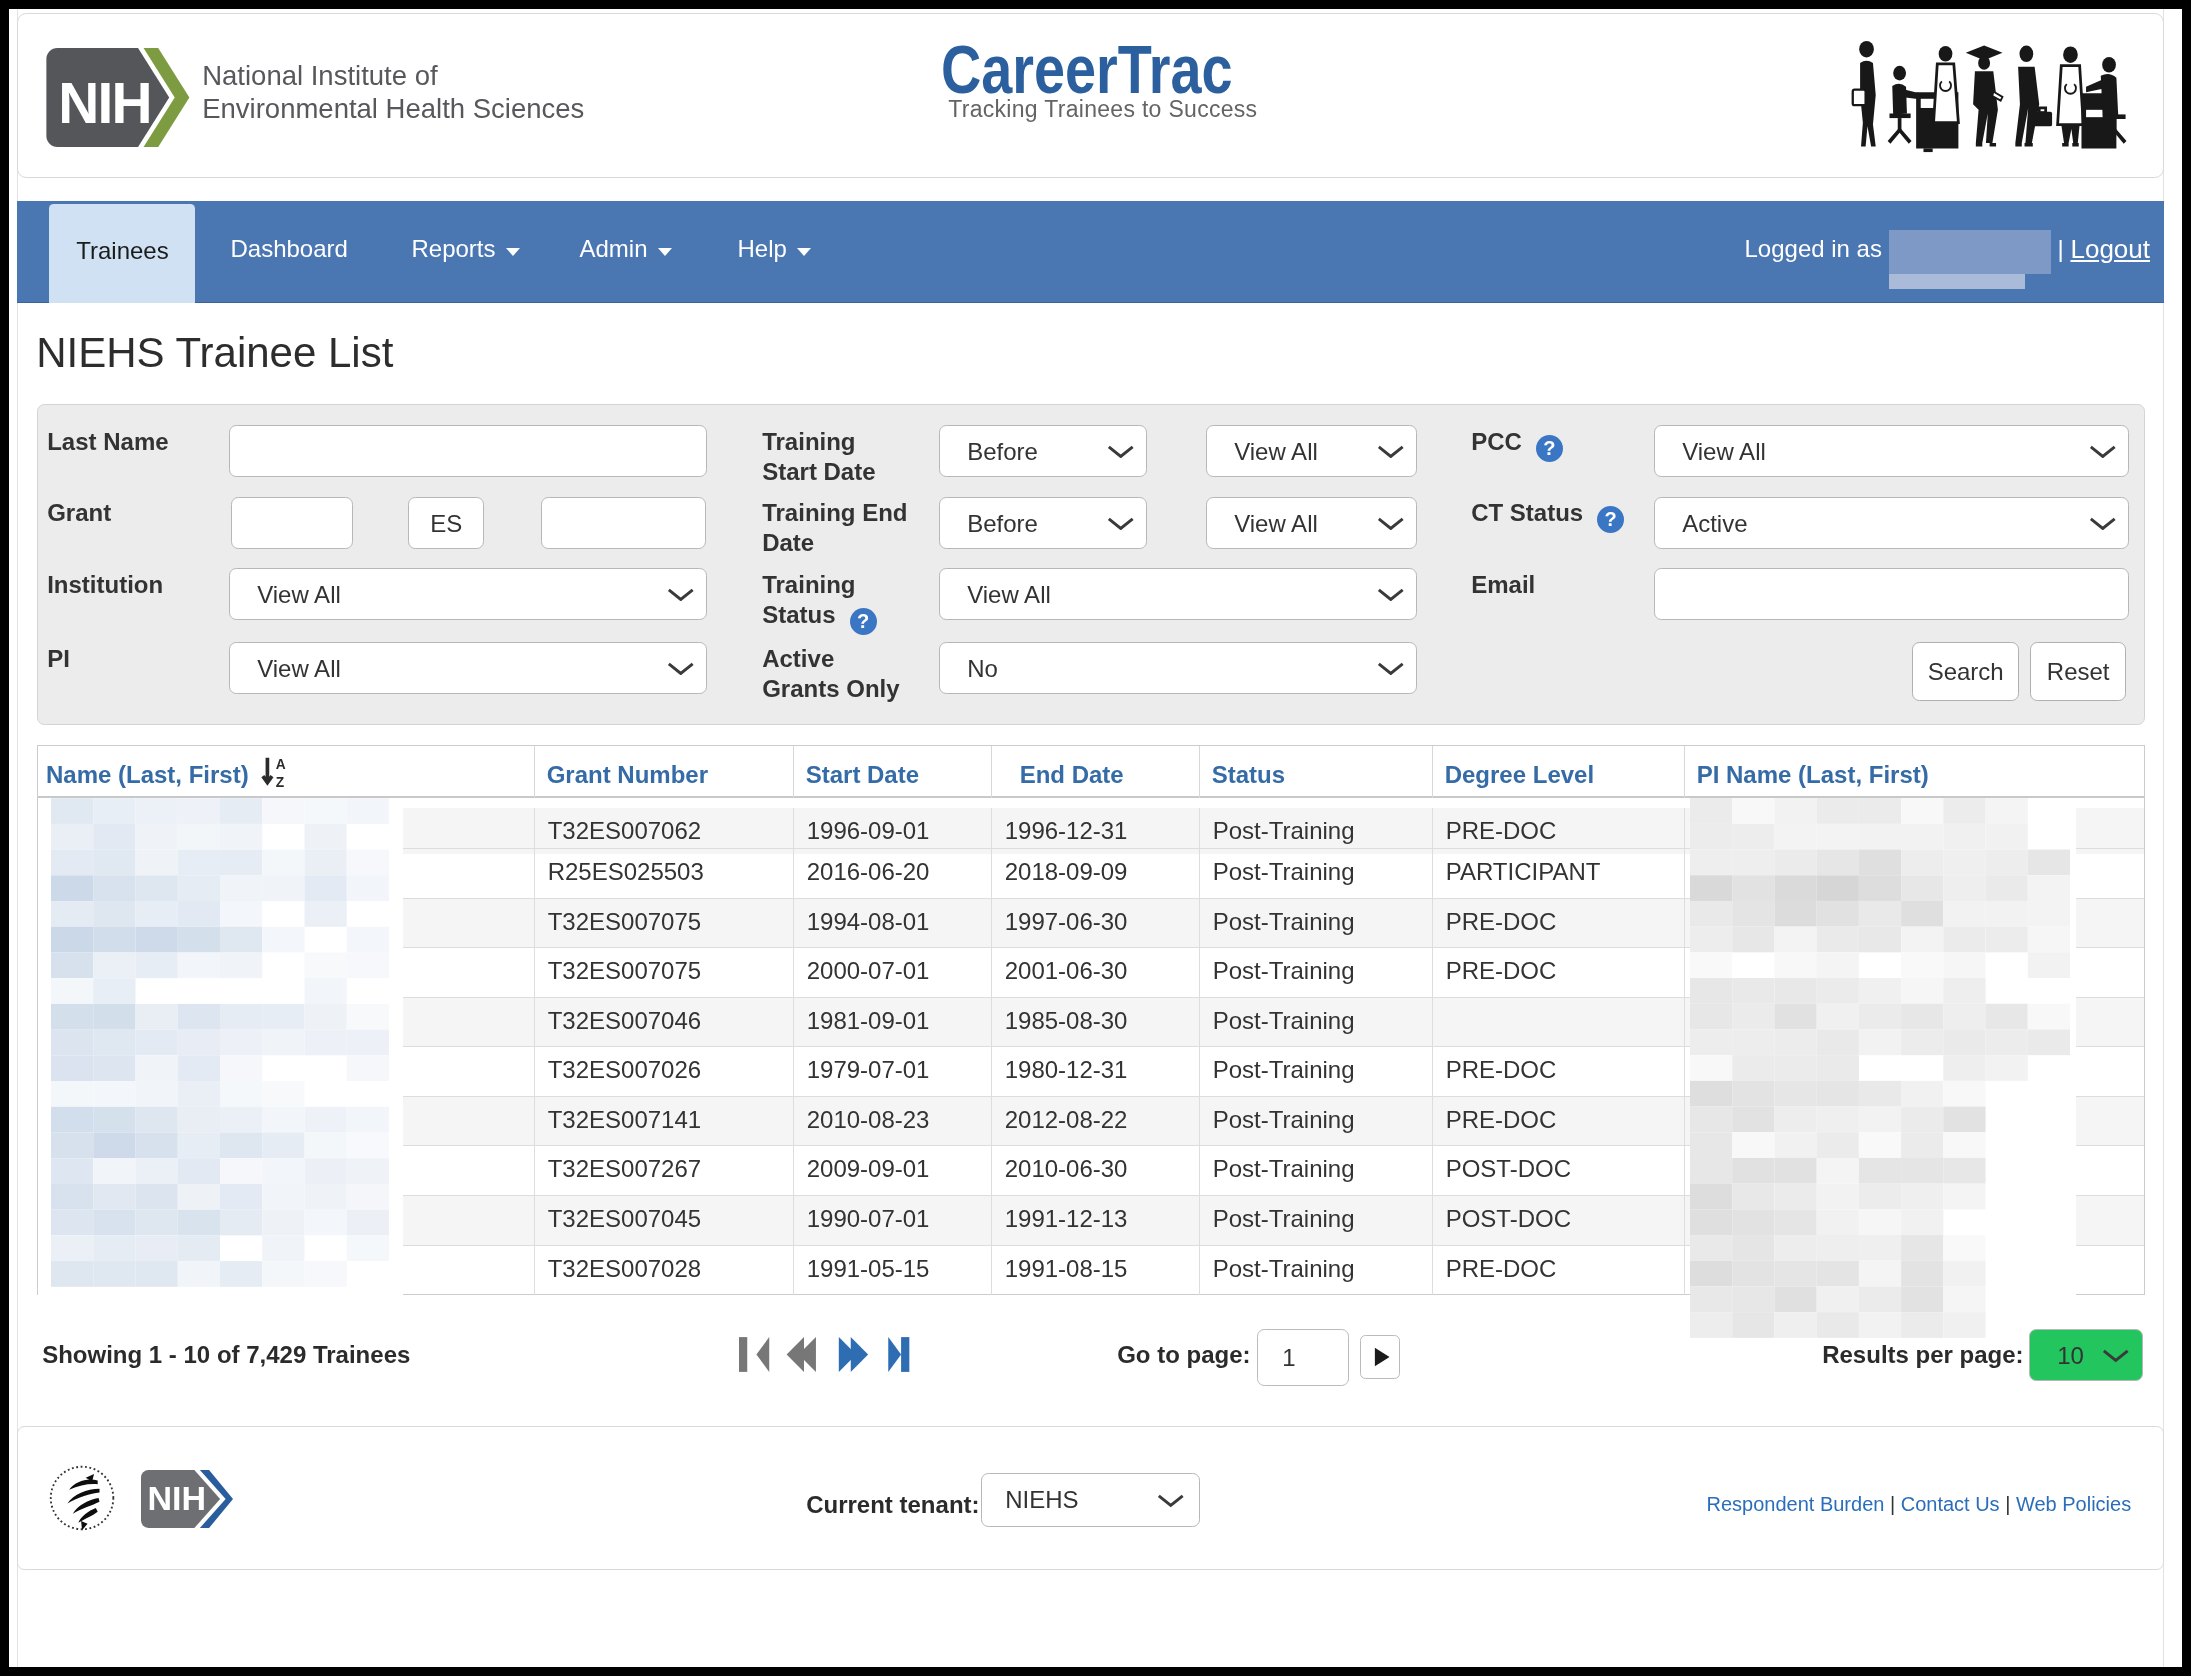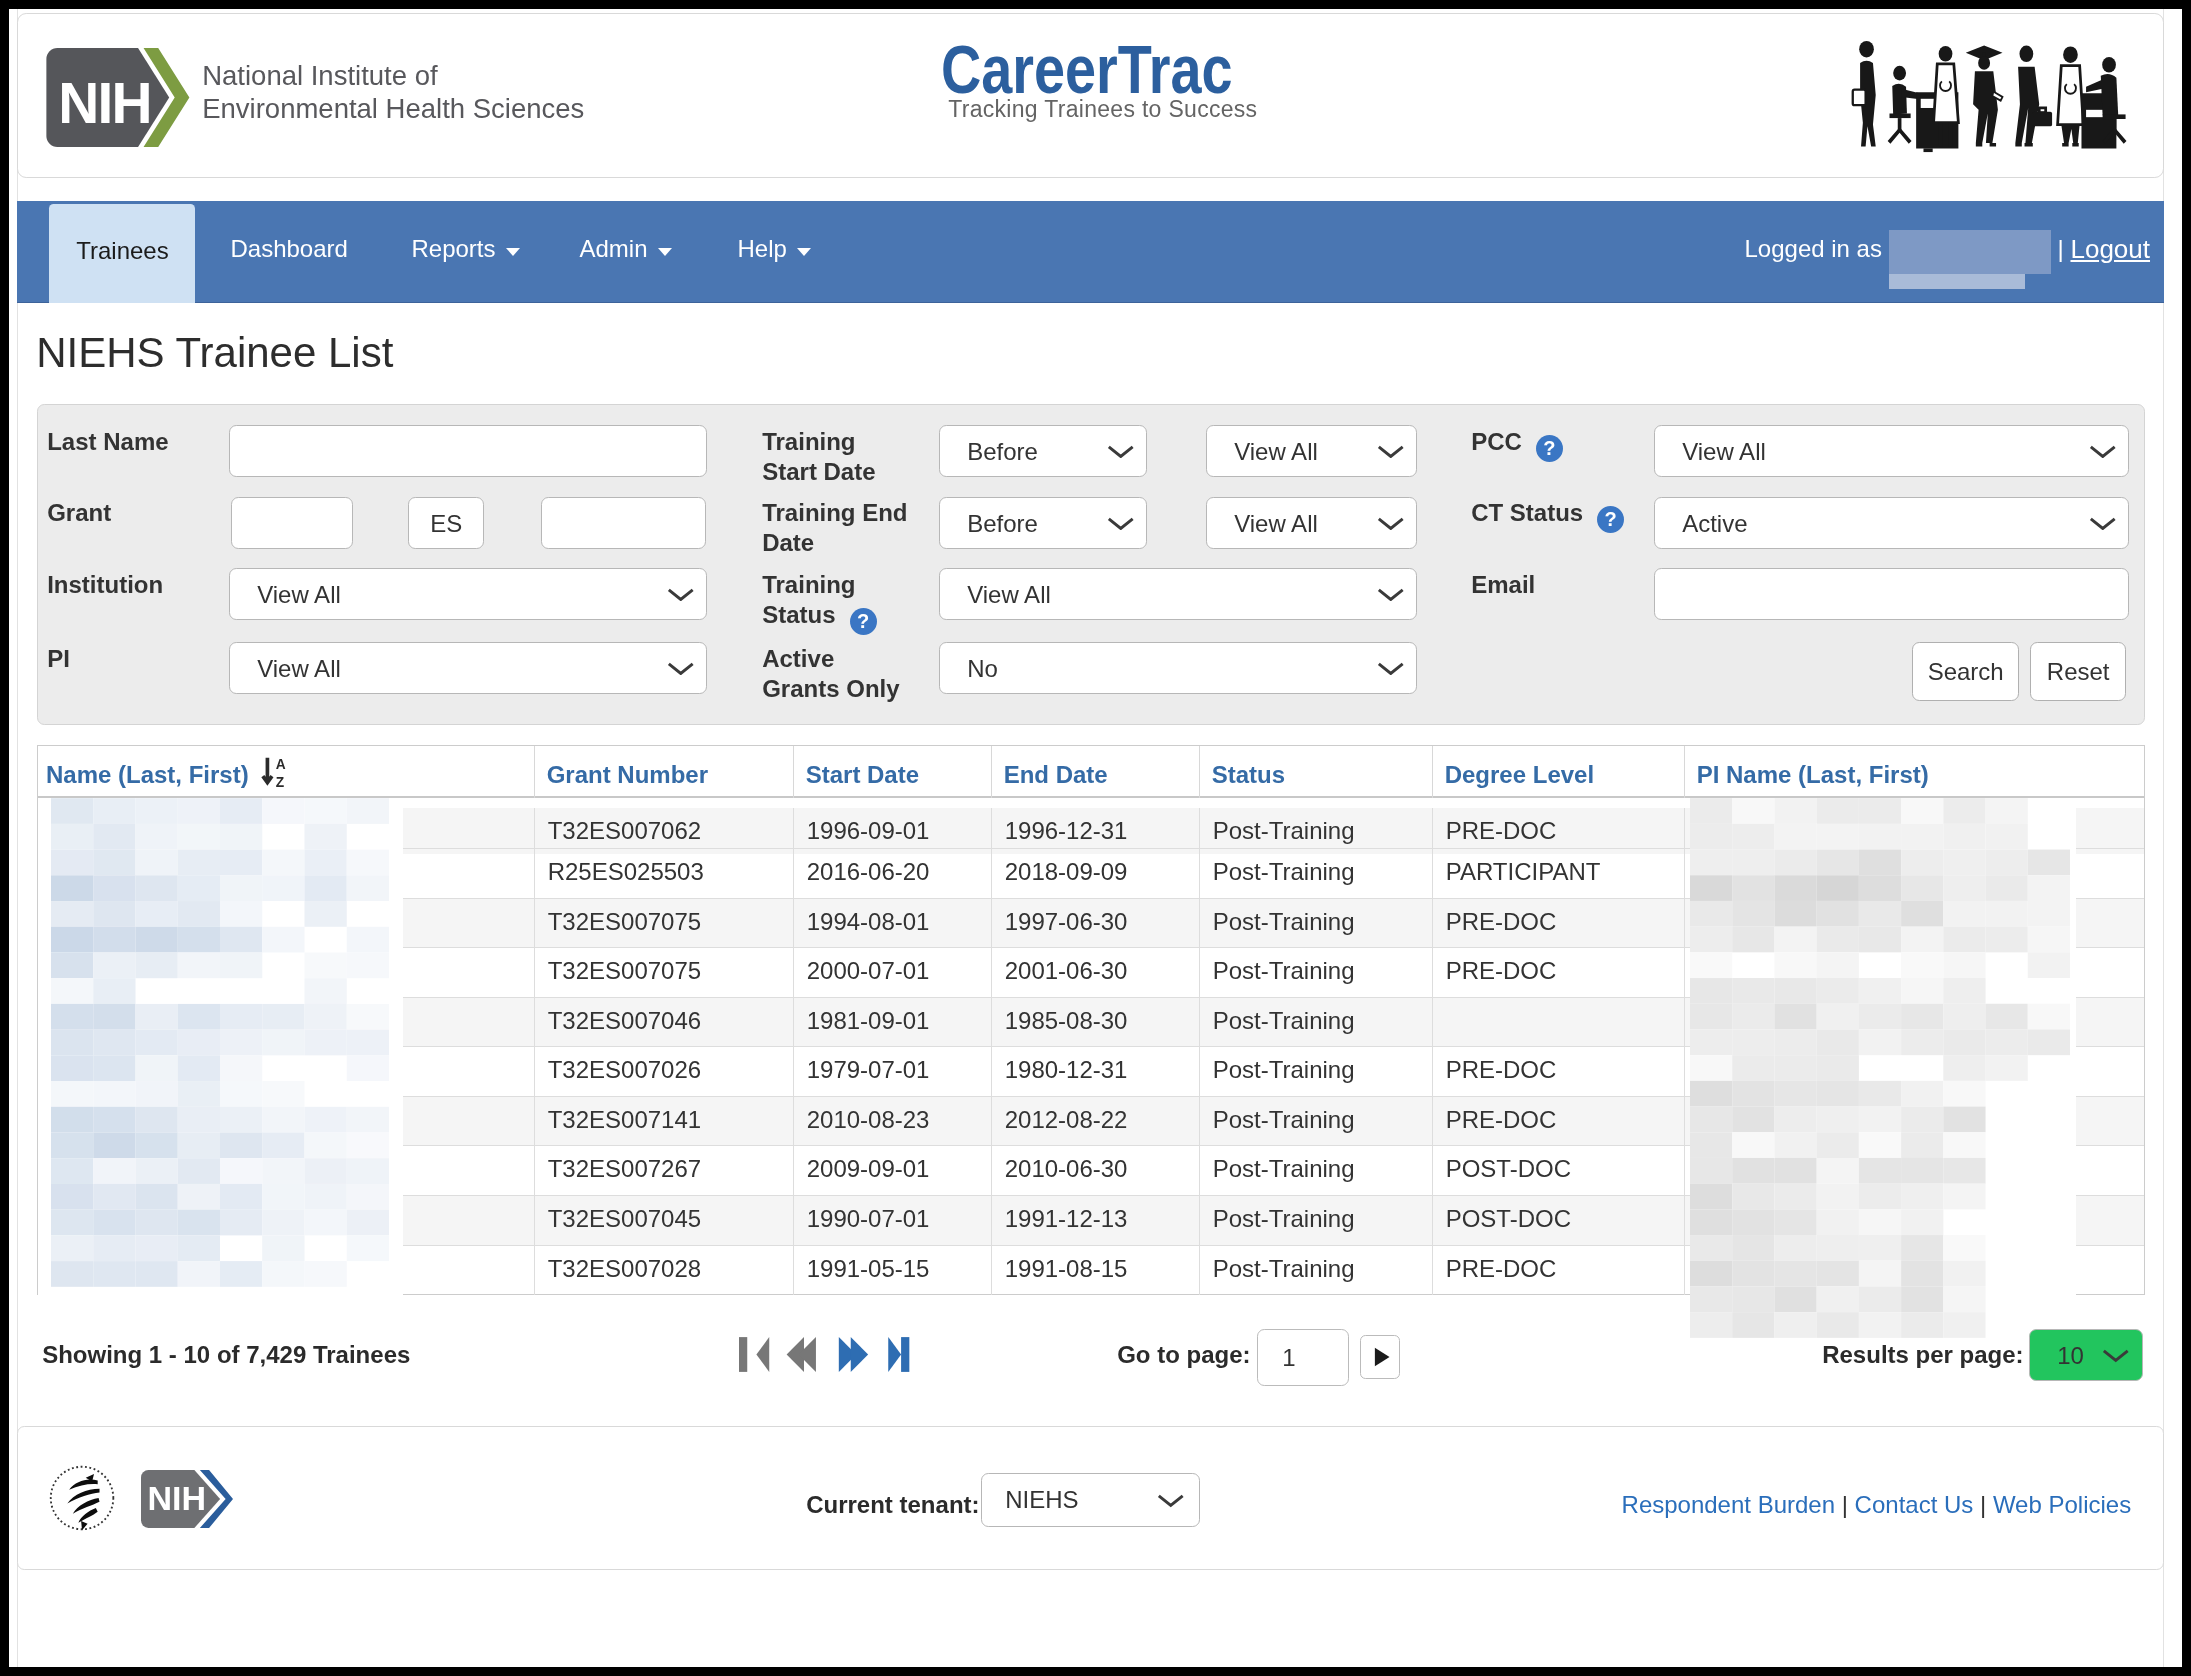--- a/index.html
+++ b/index.html
@@ -43,21 +43,21 @@
   
   .pgtext { position:absolute; font-size:24px; font-weight:bold; color:#2b2b2b; line-height:35px; }
   #gotoinp { left:1248px; top:1320px; width:92px; height:57px; border:0.9px solid #bbb; border-radius:7.3px; background:#fff; font-size:24px; color:#333; line-height:55px; padding-left:24px;}
   #gotobtn { left:1351px; top:1326px; width:40px; height:44px; border:0.9px solid #bbb; border-radius:5.5px; background:#fff; }
   #rpsel { left:2020px; top:1320px; width:114px; height:52px; border:0.9px solid #b7b7b7; border-radius:7.3px; background:#22c55e; font-size:24px; color:#333; line-height:51px; padding-left:27px; }
 
   
   #footbox { left:8.3px; top:1417px; width:2147px; height:144px; border:0.9px solid #d9d9d9; border-radius:7.3px; background:#fff; }
   #tenant { left:797px; top:1478px; font-size:24px; font-weight:bold; color:#2b2b2b; line-height:35px; }
   #tensel { left:972px; top:1464px; width:219px; height:54px; border:0.9px solid #b7b7b7; border-radius:7.3px; background:#fff; font-size:24px; color:#333; line-height:52px; padding-left:23px; }
-  #flinks { left:1469px; top:1478px; width:653px; font-size:24px; color:#2a6ebb; text-align:right; line-height:35px; }
+  #flinks { left:1469px; top:1478px; width:653px; font-size:20px; color:#2a6ebb; text-align:right; line-height:35px; }
   #omb { left:0px; top:1571px; width:2164px; text-align:center; font-size:24px; font-weight:bold; color:#1f1f1f; line-height:35px; }
   #ver { left:0px; top:1600px; width:2164px; text-align:center; font-size:24px; color:#8a8a8a; line-height:35px; }
 </style>
 </head>
 <body>
 <div id="page">
 <div id="cont"></div>
 
 <div id="hdrbox" class="abs"></div>
 <div class="abs" id="nihlogo" style="left:37px;top:39px;width:147px;height:99px;">
@@ -201,21 +201,21 @@
 
 <div id="tbl" class="abs">
 <div id="thead">
 <div class="th" style="left:0px;width:496px;border-left:none;padding-left:8.3px;">Name (Last, First)<svg style="vertical-align:-6.4px;margin-left:12px;font-size:26px" width="27.5" height="33" viewBox="0 0 30 36">
             <path d="M7,2 V27 M2,22 L7,29 L12,22" stroke="#2b2b2b" stroke-width="4" fill="none"></path>
             <text x="16" y="14" font-size="15" font-weight="bold" fill="#2b2b2b">A</text>
             <text x="16" y="34" font-size="15" font-weight="bold" fill="#2b2b2b">Z</text>
           </svg></div>
 <div class="th" style="left:496px;width:259px;padding-left:12px;">Grant Number</div>
 <div class="th" style="left:755px;width:198px;padding-left:12px;">Start Date</div>
-<div class="th" style="left:953px;width:208px;padding-left:12px;">End Date</div>
+<div class="th" style="left:953px;width:208px;padding-left:28px;">End Date</div>
 <div class="th" style="left:1161px;width:233px;padding-left:12px;">Status</div>
 <div class="th" style="left:1394px;width:252px;padding-left:12px;">Degree Level</div>
 <div class="th" style="left:1646px;width:462px;padding-left:12px;">PI Name (Last, First)</div>
 </div>
 <div class="trow odd" style="top:62px;border-top:none;height:46px;">
 <div class="td" style="left:0px;width:496px;border-left:none;"></div>
 <div class="td" style="left:496px;width:259px;">T32ES007062</div>
 <div class="td" style="left:755px;width:198px;">1996-09-01</div>
 <div class="td" style="left:953px;width:208px;">1996-12-31</div>
 <div class="td" style="left:1161px;width:233px;">Post-Training</div>

